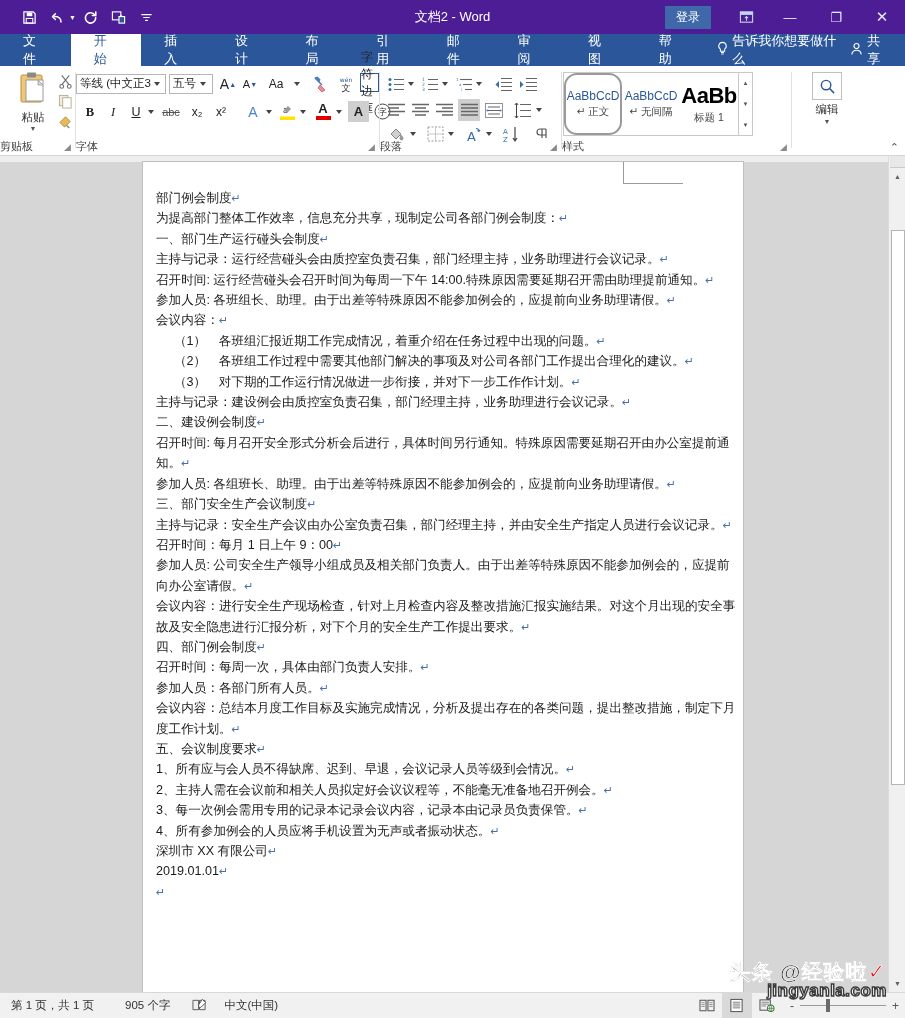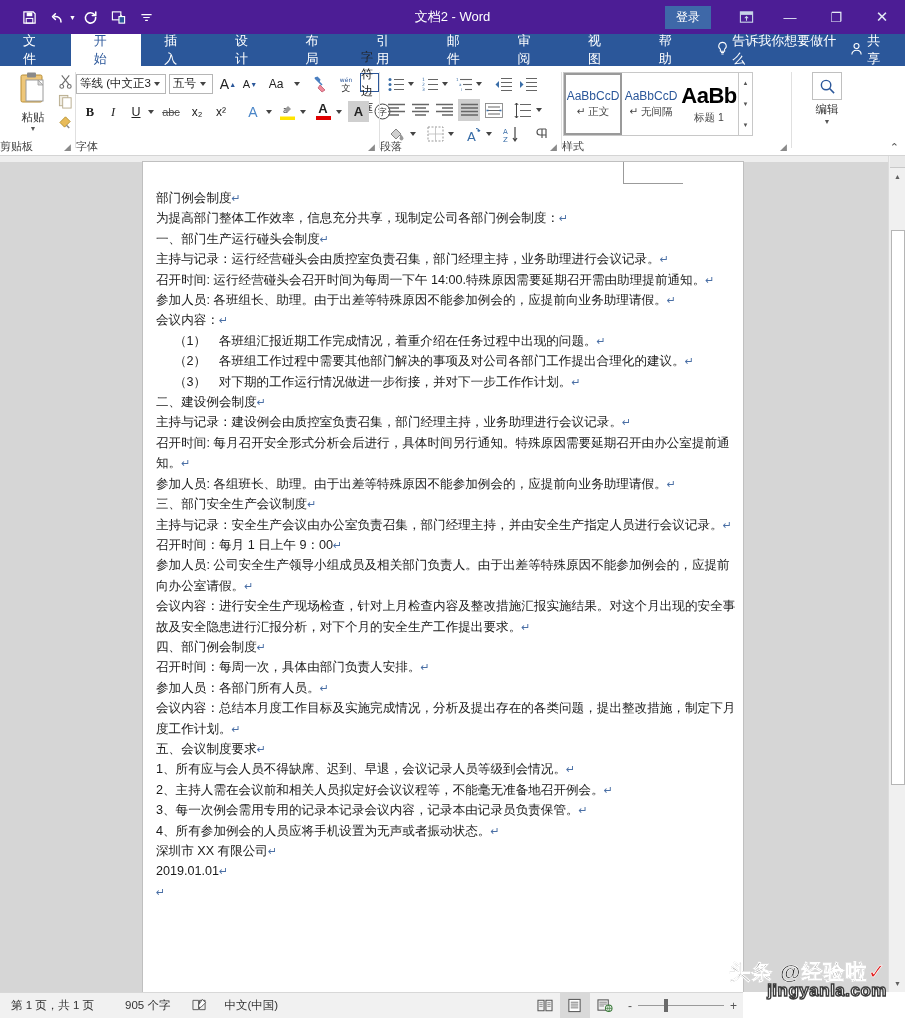--- a/index.html
+++ b/index.html
@@ -125,21 +125,21 @@
     border-top: 4px solid #444;
   }
 
   
   .style-gallery {
     position: absolute; left: 1px; top: 6px; width: 176px; height: 64px;
     border: 1px solid #c8c8c8; background: #fff; display: flex;
   }
   .style-item {
     width: 58px; height: 62px; display: flex; flex-direction: column;
-    align-items: center; justify-content: center; gap: 2px;
+    align-items: center; justify-content: center; gap: 2px; border-radius: 13px;
   }
   .style-item.sel { border: 2px solid #9a9a9a; }
   .style-prev { font-size: 12px; color: #2b579a; white-space: nowrap; overflow: hidden; width: 100%; text-align: center; }
   .style-prev.big { font-size: 22px; color: #000; font-weight: bold; letter-spacing: -0.5px; }
   .style-nm { font-size: 10.5px; color: #444; white-space: nowrap; }
   .gal-scroll {
     position: absolute; left: 177px; top: 6px; width: 14px; height: 64px;
     border: 1px solid #c8c8c8; border-left: 0; background: #fff;
     display: flex; flex-direction: column;
   }
@@ -192,21 +192,21 @@
     position: absolute; left: 2px; width: 14px; background: #ffffff;
     border: 1px solid #b5b5b5;
   }
   .vs-split {
     position: absolute; left: 1px; top: 0; width: 15px; height: 12px; background: #e8e8e8;
     border-bottom: 1px solid #c9c9c9;
   }
 
   
   .statusbar {
-    position: absolute; left: 0; top: 992px; width: 743px; height: 26px;
+    position: absolute; left: 0; top: 992px; width: 905px; height: 26px;
     background: #f1f1f1; border-top: 1px solid #d8d8d8;
     display: flex; align-items: center; font-size: 11.5px; color: #333;
   }
   .sb-item { padding: 0 11px; display: flex; align-items: center; gap: 4px; height: 26px; }
   .sb-right { margin-left: auto; display: flex; align-items: center; height: 26px; padding-right: 6px; }
   .view-btn {
     width: 30px; height: 26px; display: flex; align-items: center; justify-content: center;
     color: #444;
   }
   .view-btn.active { background: #d9d9d9; }
@@ -590,22 +590,22 @@
       <p class="dp"><span>部门例会制度</span><span class="pilcrow">↵</span></p>
       <p class="dp"><span>为提高部门整体工作效率，信息充分共享，现制定公司各部门例会制度：</span><span class="pilcrow">↵</span></p>
       <p class="dp"><span>一、部门生产运行碰头会制度</span><span class="pilcrow">↵</span></p>
       <p class="dp"><span>主持与记录：运行经营碰头会由质控室负责召集，部门经理主持，业务助理进行会议记录。</span><span class="pilcrow">↵</span></p>
       <p class="dp"><span>召开时间: 运行经营碰头会召开时间为每周一下午 14:00.特殊原因需要延期召开需由助理提前通知。</span><span class="pilcrow">↵</span></p>
       <p class="dp"><span>参加人员: 各班组长、助理。由于出差等特殊原因不能参加例会的，应提前向业务助理请假。</span><span class="pilcrow">↵</span></p>
       <p class="dp"><span>会议内容：</span><span class="pilcrow">↵</span></p>
       <p class="dp indent"><span>（1）　各班组汇报近期工作完成情况，着重介绍在任务过程中出现的问题。</span><span class="pilcrow">↵</span></p>
       <p class="dp indent"><span>（2）　各班组工作过程中需要其他部门解决的事项及对公司各部门工作提出合理化的建议。</span><span class="pilcrow">↵</span></p>
       <p class="dp indent"><span>（3）　对下期的工作运行情况做进一步衔接，并对下一步工作作计划。</span><span class="pilcrow">↵</span></p>
+      <p class="dp"><span>主持与记录：建设例会由质控室负责召集，部门经理主持，业务助理进行会议记录。</span><span class="pilcrow">↵</span></p>
       <p class="dp"><span>二、建设例会制度</span><span class="pilcrow">↵</span></p>
-      <p class="dp"><span>主持与记录：建设例会由质控室负责召集，部门经理主持，业务助理进行会议记录。</span><span class="pilcrow">↵</span></p>
       <p class="dp"><span>召开时间: 每月召开安全形式分析会后进行，具体时间另行通知。特殊原因需要延期召开由办公室提前通知。</span><span class="pilcrow">↵</span></p>
       <p class="dp"><span>参加人员: 各组班长、助理。由于出差等特殊原因不能参加例会的，应提前向业务助理请假。</span><span class="pilcrow">↵</span></p>
       <p class="dp"><span>三、部门安全生产会议制度</span><span class="pilcrow">↵</span></p>
       <p class="dp"><span>主持与记录：安全生产会议由办公室负责召集，部门经理主持，并由安全生产指定人员进行会议记录。</span><span class="pilcrow">↵</span></p>
       <p class="dp"><span>召开时间：每月 1 日上午 9：00</span><span class="pilcrow">↵</span></p>
       <p class="dp"><span>参加人员: 公司安全生产领导小组成员及相关部门负责人。由于出差等特殊原因不能参加例会的，应提前向办公室请假。</span><span class="pilcrow">↵</span></p>
       <p class="dp"><span>会议内容：进行安全生产现场检查，针对上月检查内容及整改措施汇报实施结果。对这个月出现的安全事故及安全隐患进行汇报分析，对下个月的安全生产工作提出要求。</span><span class="pilcrow">↵</span></p>
       <p class="dp"><span>四、部门例会制度</span><span class="pilcrow">↵</span></p>
       <p class="dp"><span>召开时间：每周一次，具体由部门负责人安排。</span><span class="pilcrow">↵</span></p>
       <p class="dp"><span>参加人员：各部门所有人员。</span><span class="pilcrow">↵</span></p>

